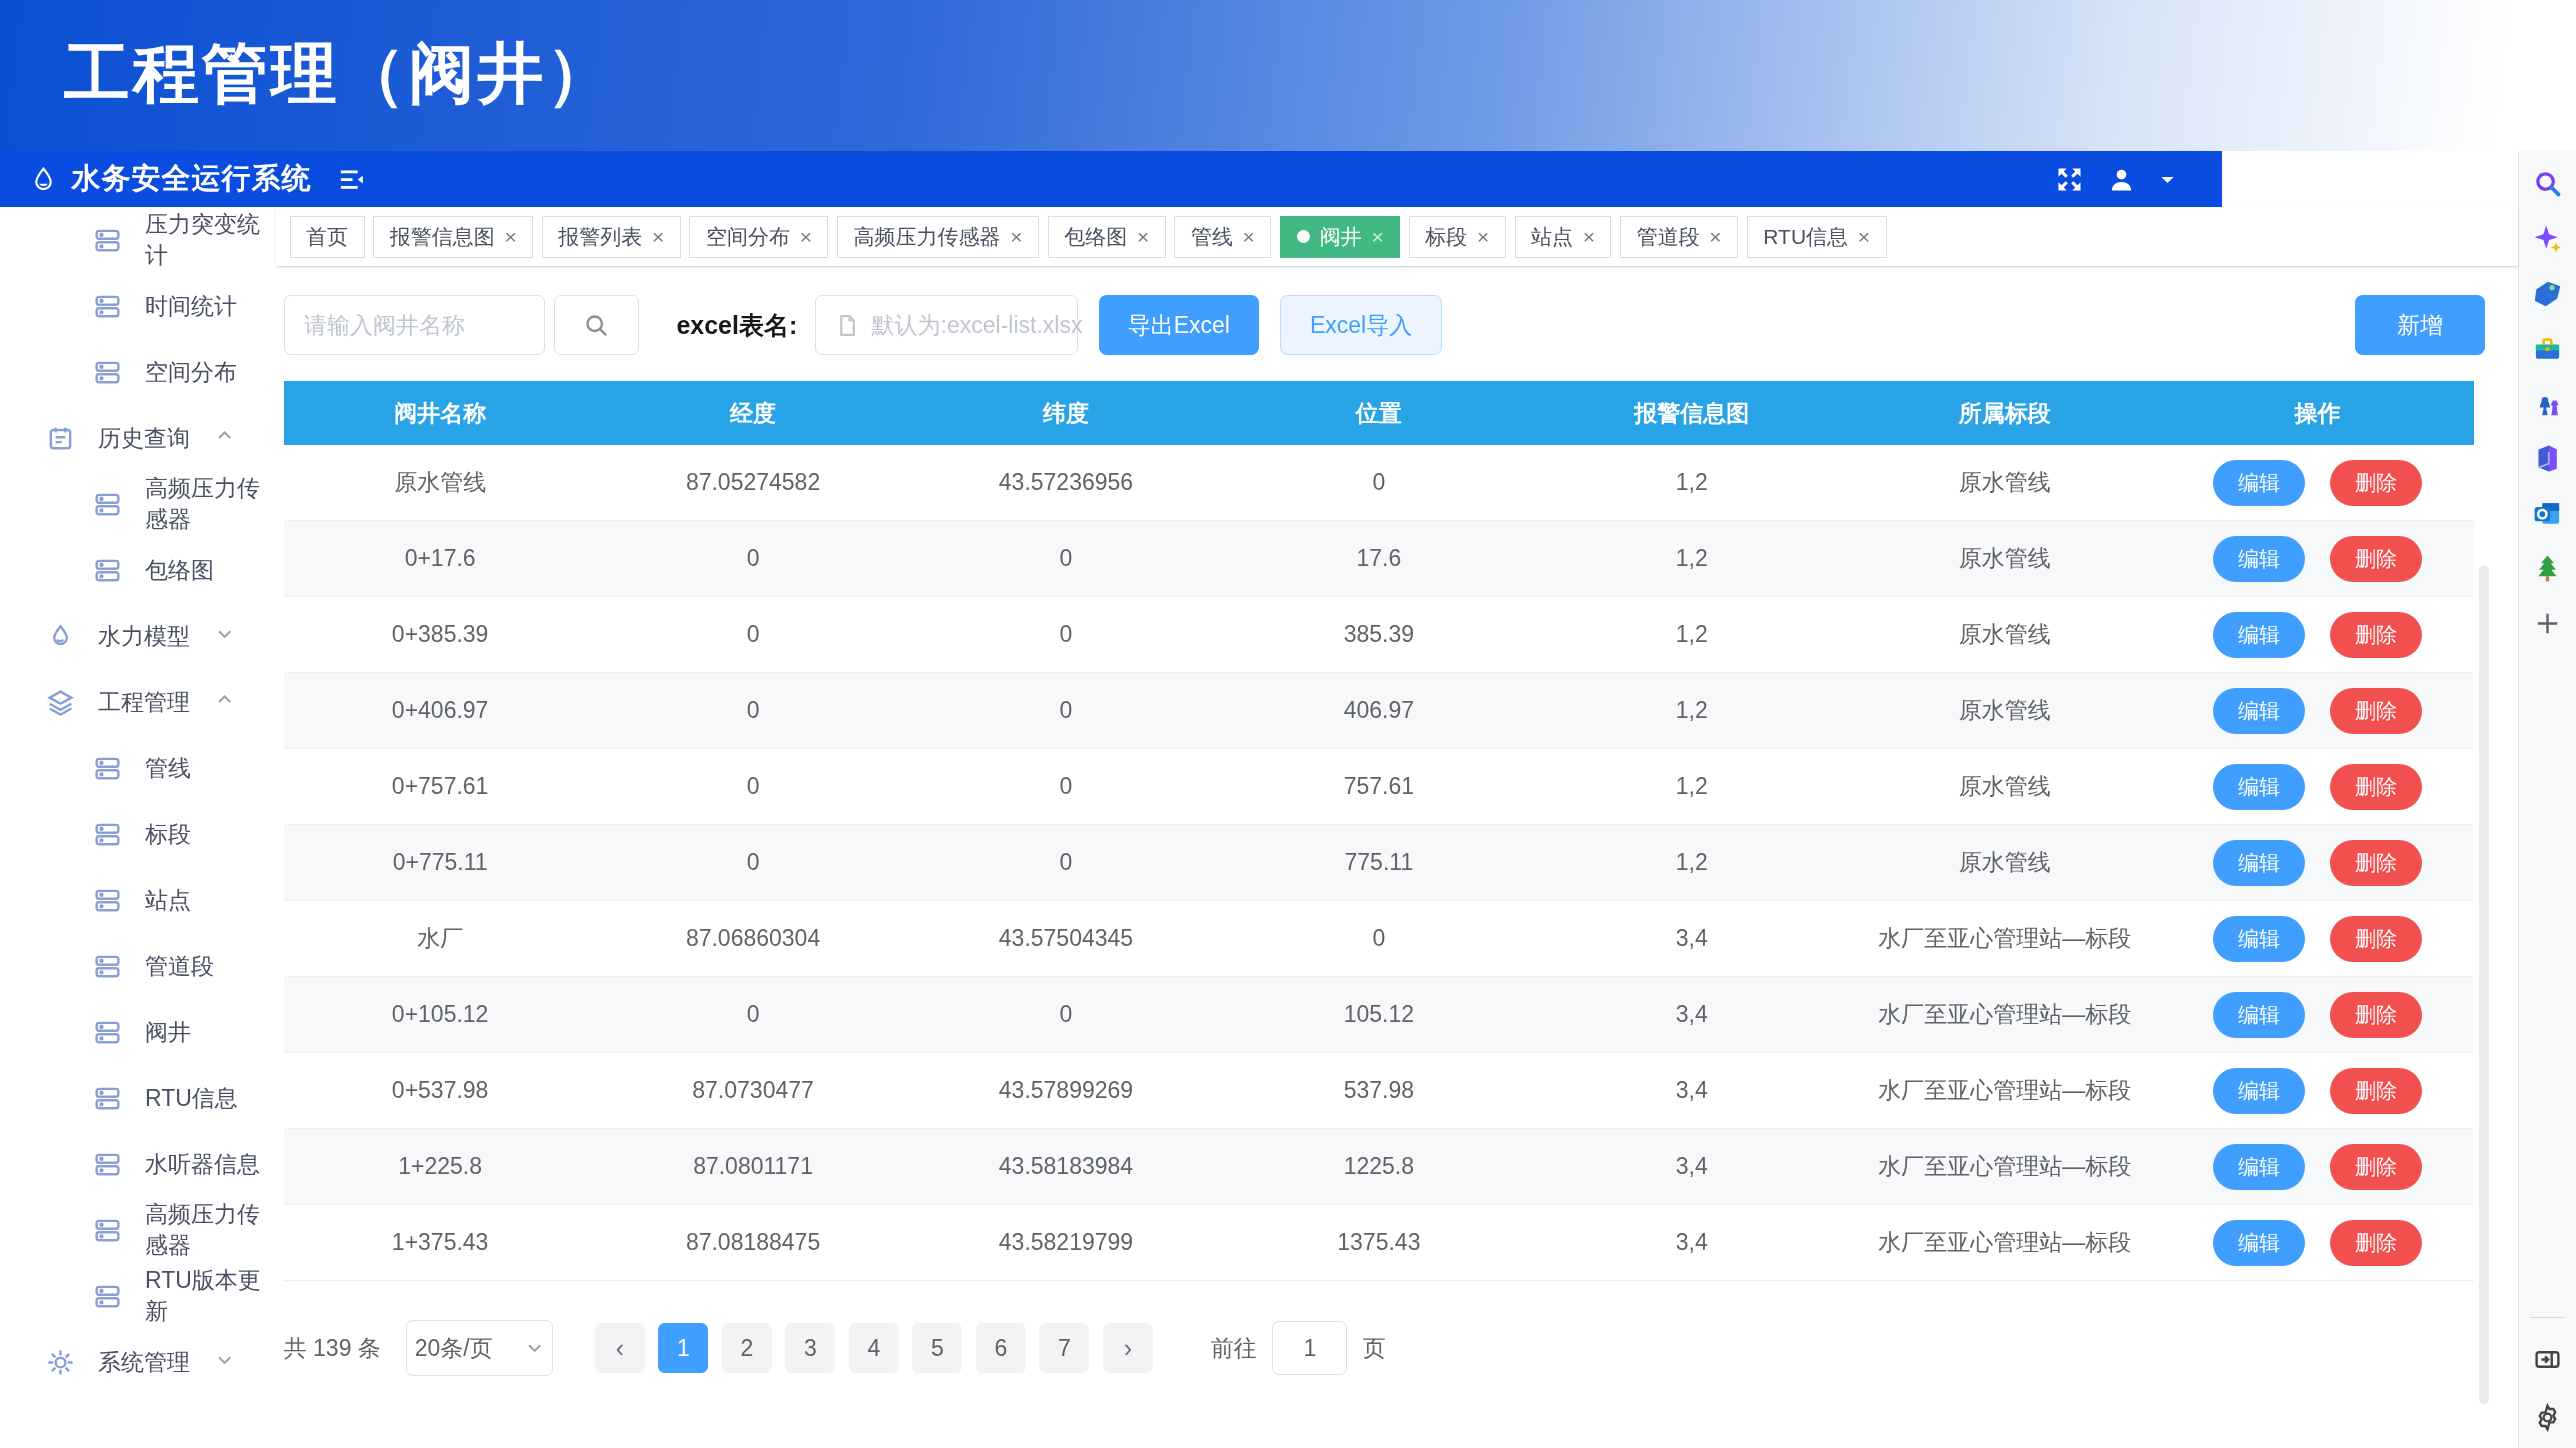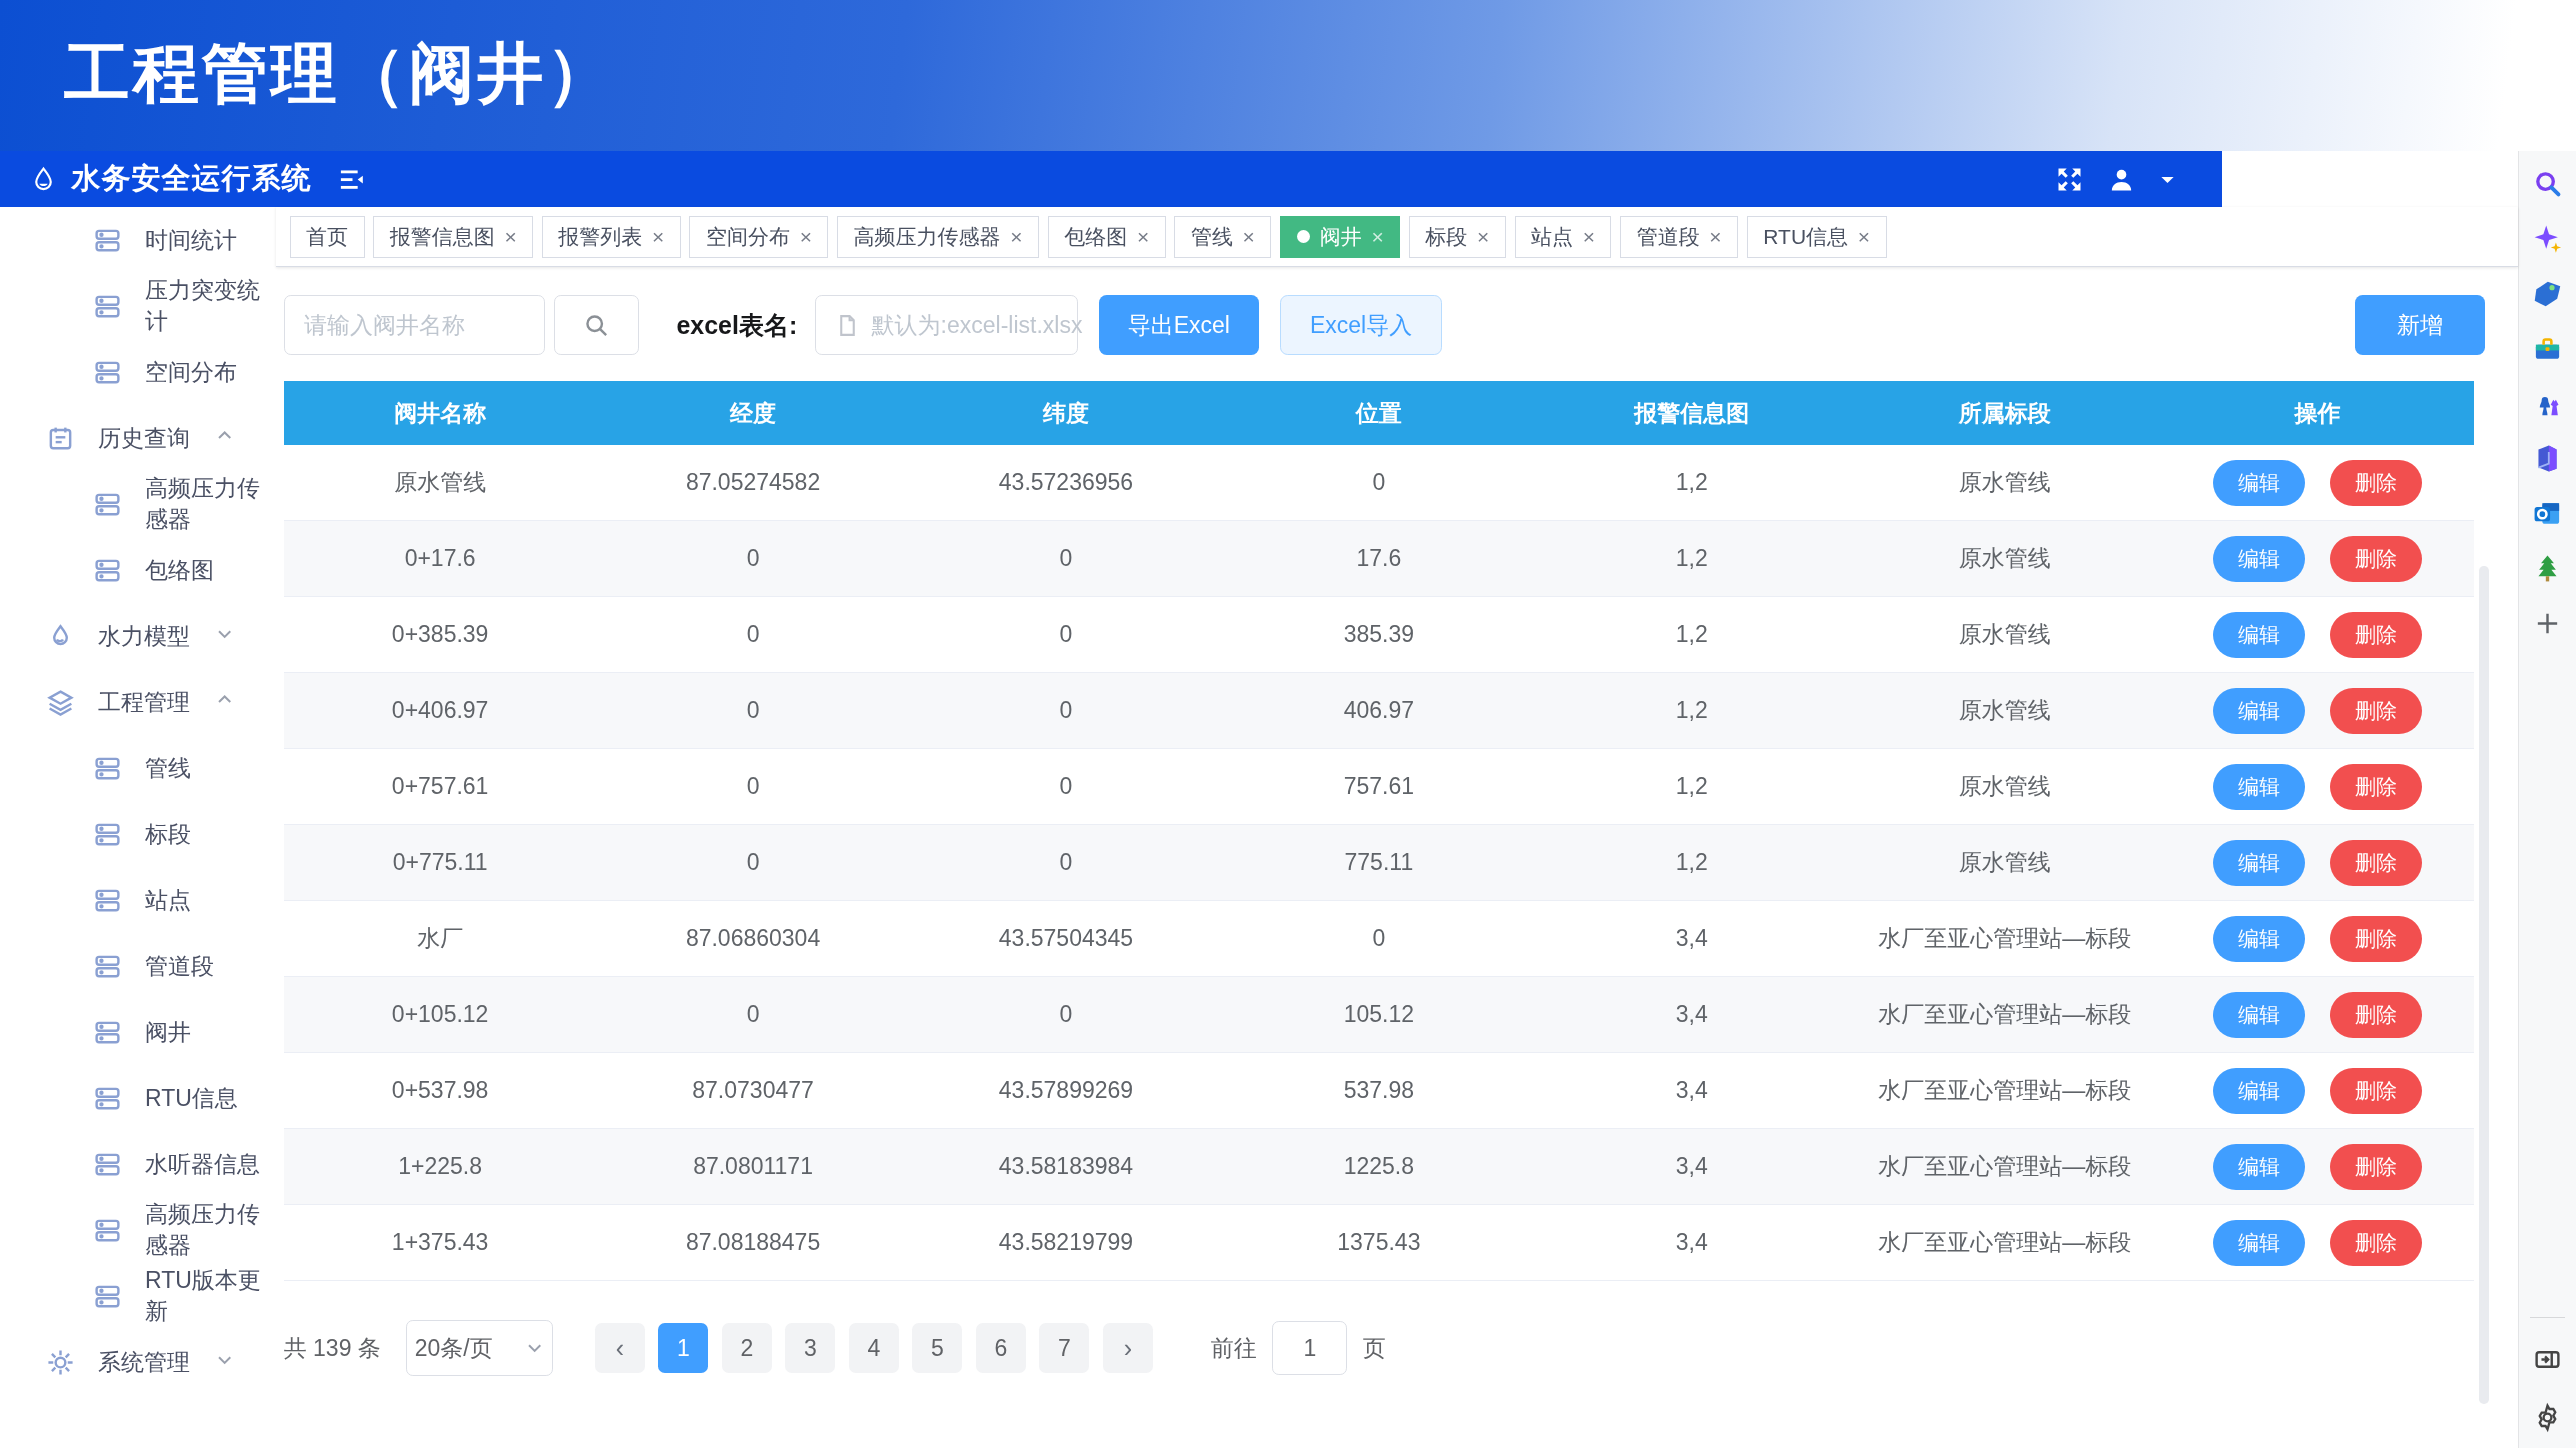--- a/index.html
+++ b/index.html
@@ -142,32 +142,32 @@
 <div class="sidebar" id="sidebar-list">
     <div class="side-item sub">
       <span class="icon s-icon">
         <svg width="29" height="29" viewBox="0 0 24 24" fill="none" stroke="#8aa0d2" stroke-width="2">
           <rect x="3" y="4" width="18" height="6.5" rx="2"></rect>
           <rect x="3" y="13.5" width="18" height="6.5" rx="2"></rect>
           <circle cx="7" cy="7.2" r="0.8" fill="#8aa0d2"></circle>
           <circle cx="7" cy="16.8" r="0.8" fill="#8aa0d2"></circle>
         </svg>
       </span>
+      <span>压力突变统计</span>
+    </div>
+    <div class="side-item sub">
+      <span class="icon s-icon">
+        <svg width="29" height="29" viewBox="0 0 24 24" fill="none" stroke="#8aa0d2" stroke-width="2">
+          <rect x="3" y="4" width="18" height="6.5" rx="2"></rect>
+          <rect x="3" y="13.5" width="18" height="6.5" rx="2"></rect>
+          <circle cx="7" cy="7.2" r="0.8" fill="#8aa0d2"></circle>
+          <circle cx="7" cy="16.8" r="0.8" fill="#8aa0d2"></circle>
+        </svg>
+      </span>
       <span>时间统计</span>
-    </div>
-    <div class="side-item sub">
-      <span class="icon s-icon">
-        <svg width="29" height="29" viewBox="0 0 24 24" fill="none" stroke="#8aa0d2" stroke-width="2">
-          <rect x="3" y="4" width="18" height="6.5" rx="2"></rect>
-          <rect x="3" y="13.5" width="18" height="6.5" rx="2"></rect>
-          <circle cx="7" cy="7.2" r="0.8" fill="#8aa0d2"></circle>
-          <circle cx="7" cy="16.8" r="0.8" fill="#8aa0d2"></circle>
-        </svg>
-      </span>
-      <span>压力突变统计</span>
     </div>
     <div class="side-item sub">
       <span class="icon s-icon">
         <svg width="29" height="29" viewBox="0 0 24 24" fill="none" stroke="#8aa0d2" stroke-width="2">
           <rect x="3" y="4" width="18" height="6.5" rx="2"></rect>
           <rect x="3" y="13.5" width="18" height="6.5" rx="2"></rect>
           <circle cx="7" cy="7.2" r="0.8" fill="#8aa0d2"></circle>
           <circle cx="7" cy="16.8" r="0.8" fill="#8aa0d2"></circle>
         </svg>
       </span>

